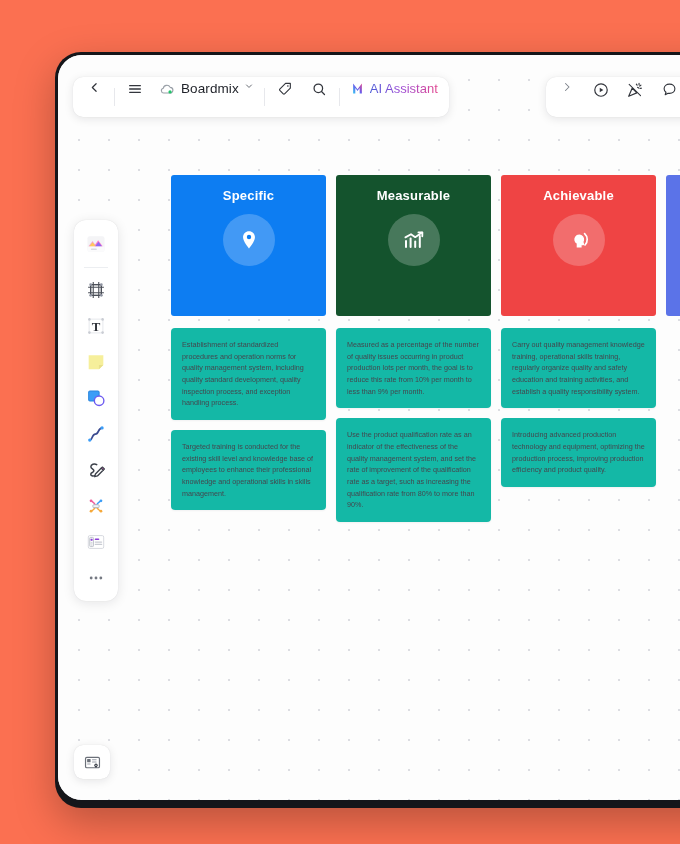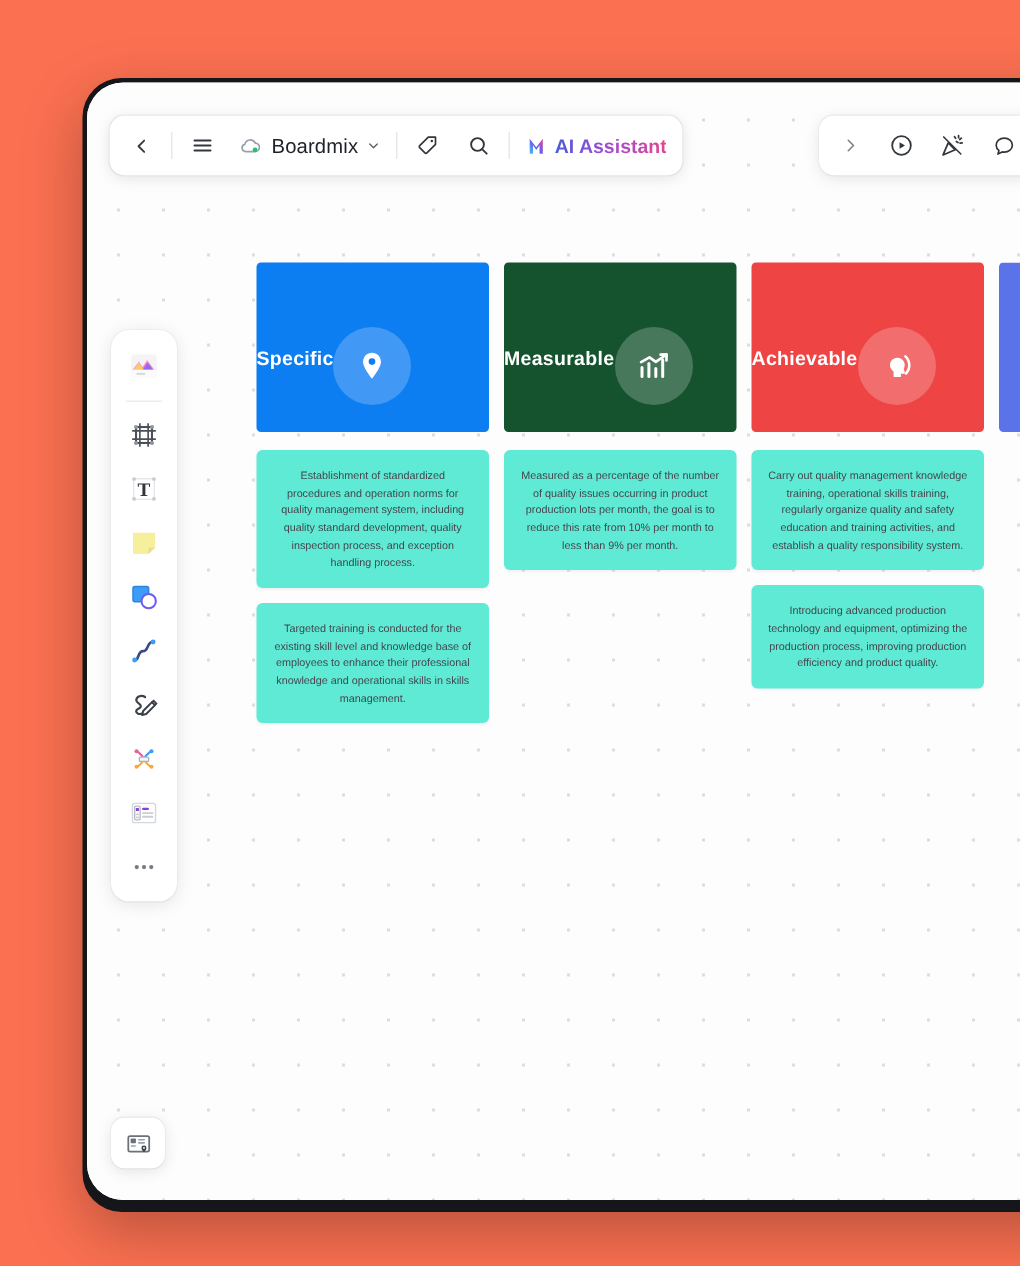--- a/index.html
+++ b/index.html
@@ -54,35 +54,35 @@
     border-radius: 10px;
     box-shadow: 0 2px 10px rgba(20,20,30,.10), 0 0 1px rgba(20,20,30,.12);
     display: flex;
     align-items: center;
   }
   #toolbar-left { left: 15px; padding: 0 4px; }
   #toolbar-right { left: 488px; padding: 0 4px; width: 240px; }
 
   .tb-btn {
     height: 32px; min-width: 34px;
-    display: flex; align-items: center; justify-content: center;
+    display: flex; align-items: flex-start; justify-content: center;
     gap: 5px;
     border-radius: 7px;
     color: #33363d;
     padding: 0 7px;
     cursor: pointer;
   }
   .tb-sep { width: 1px; height: 18px; background: #e7e8ec; margin: 0 3px; }
 
   .brand-name {
     font-size: 13.5px; color: #1e2128; letter-spacing: .1px;
     white-space: nowrap;
   }
   .ai-label {
-    font-size: 13px; font-weight: 700;
+    font-size: 13px; font-weight: 400;
     background: linear-gradient(90deg,#4b5bd6 0%,#9b4bd6 45%,#e2478f 100%);
     -webkit-background-clip: text; background-clip: text;
     color: transparent;
     white-space: nowrap;
   }
 
   
   #tool-rail {
     position: absolute;
     left: 16px; top: 165px;
@@ -115,45 +115,45 @@
   
   #board {
     position: absolute;
     left: 113px; top: 120px;
     display: flex;
     gap: 10px;
   }
   .smart-col { width: 155px; flex: 0 0 155px; }
 
   .col-head {
-    height: 113px;
+    height: 141px;
     border-radius: 3px;
-    display: flex; flex-direction: row; align-items: center;
+    display: flex; flex-direction: column; align-items: center;
     padding-top: 13px;
   }
   .col-title {
     font-size: 13px; font-weight: 700; color: #fff;
     letter-spacing: .2px;
   }
   .col-icon {
     width: 52px; height: 52px; border-radius: 50%;
     background: rgba(255,255,255,.22);
     margin-top: 11px;
     display: flex; align-items: center; justify-content: center;
   }
 
   .col-body { padding-top: 12px; display: flex; flex-direction: column; gap: 10px; }
   .note {
-    background: #5eead4;
+    background: #14b8a6;
     border-radius: 4px;
     padding: 11px 11px;
     font-size: 7.2px;
     line-height: 1.62;
     color: #44474e;
-    text-align: center;
+    text-align: left;
     box-shadow: 0 1px 2px rgba(20,20,30,.05);
   }
 
   
   #col-partial { width: 30px; flex: 0 0 30px; overflow: hidden; }
 </style>
 </head>
 <body>
 
 <div id="stage">
@@ -190,20 +190,21 @@
                 <path d="M8.6 19V10.4"></path>
                 <path d="M13.2 19V13.6"></path>
                 <path d="M17.8 19V8"></path>
               <path d="M3.4 9.4 L9 6.2 L13.2 9.2 L20 4.6" stroke-width="1.8" stroke-linejoin="round"></path>
               <path d="M16.4 4.4 L20.4 4.3 L20.3 8.3" stroke-width="1.8" stroke-linejoin="round"></path>
             </svg>
           </div>
         </div>
         <div class="col-body">
           <div class="note">Measured as a percentage of the number of quality issues occurring in product production lots per month, the goal is to reduce this rate from 10% per month to less than 9% per month.</div>
+          <div class="note">Use the product qualification rate as an indicator of the effectiveness of the quality management system, and set the rate of improvement of the qualification rate as a target, such as increasing the qualification rate from 80% to more than 90%.</div>
         </div>
       </div>
 
       <div class="smart-col">
         <div class="col-head" style="background:#ef4444">
           <div class="col-title">Achievable</div>
           <div class="col-icon">
             <svg width="24" height="24" viewBox="0 0 24 24" fill="none">
               <path d="M14.6 19.4v-2.2h1.9c.5 0 .8-.4.7-.9l-.7-2.4c1.3-2.3.6-5.3-1.7-6.7-2.4-1.4-5.4-.6-6.8 1.7-1.4 2.3-.6 5.3 1.7 6.7v3.8z" fill="#fff"></path>
               <path d="M17.6 5.6a8 8 0 0 1 .4 11.4" stroke="#fff" stroke-width="1.7" stroke-linecap="round"></path>

